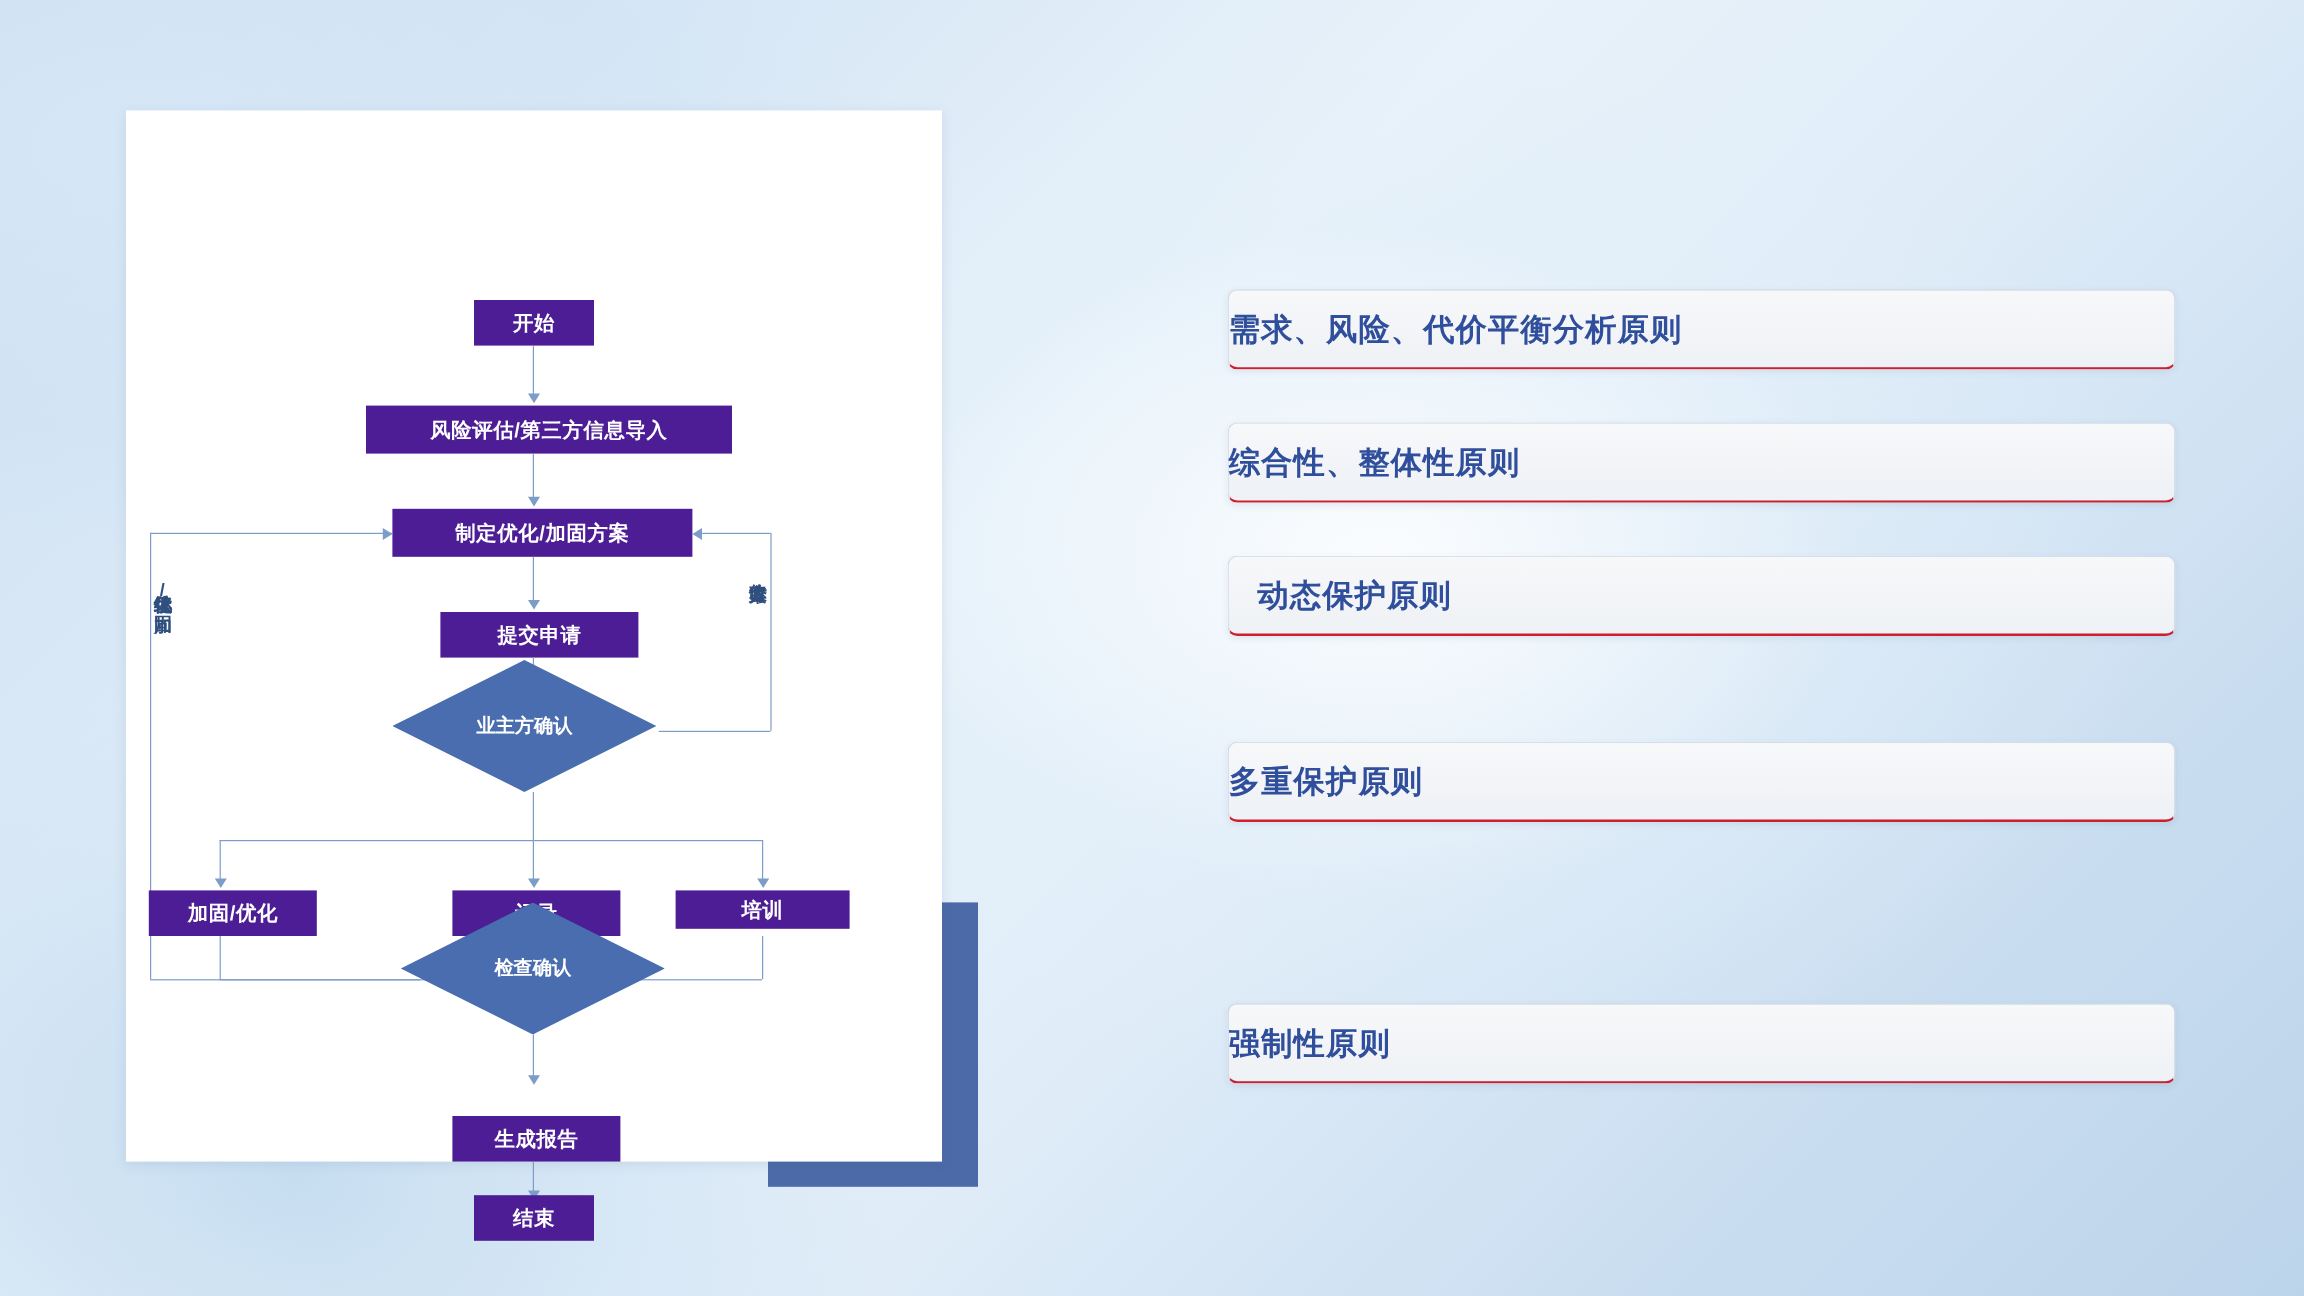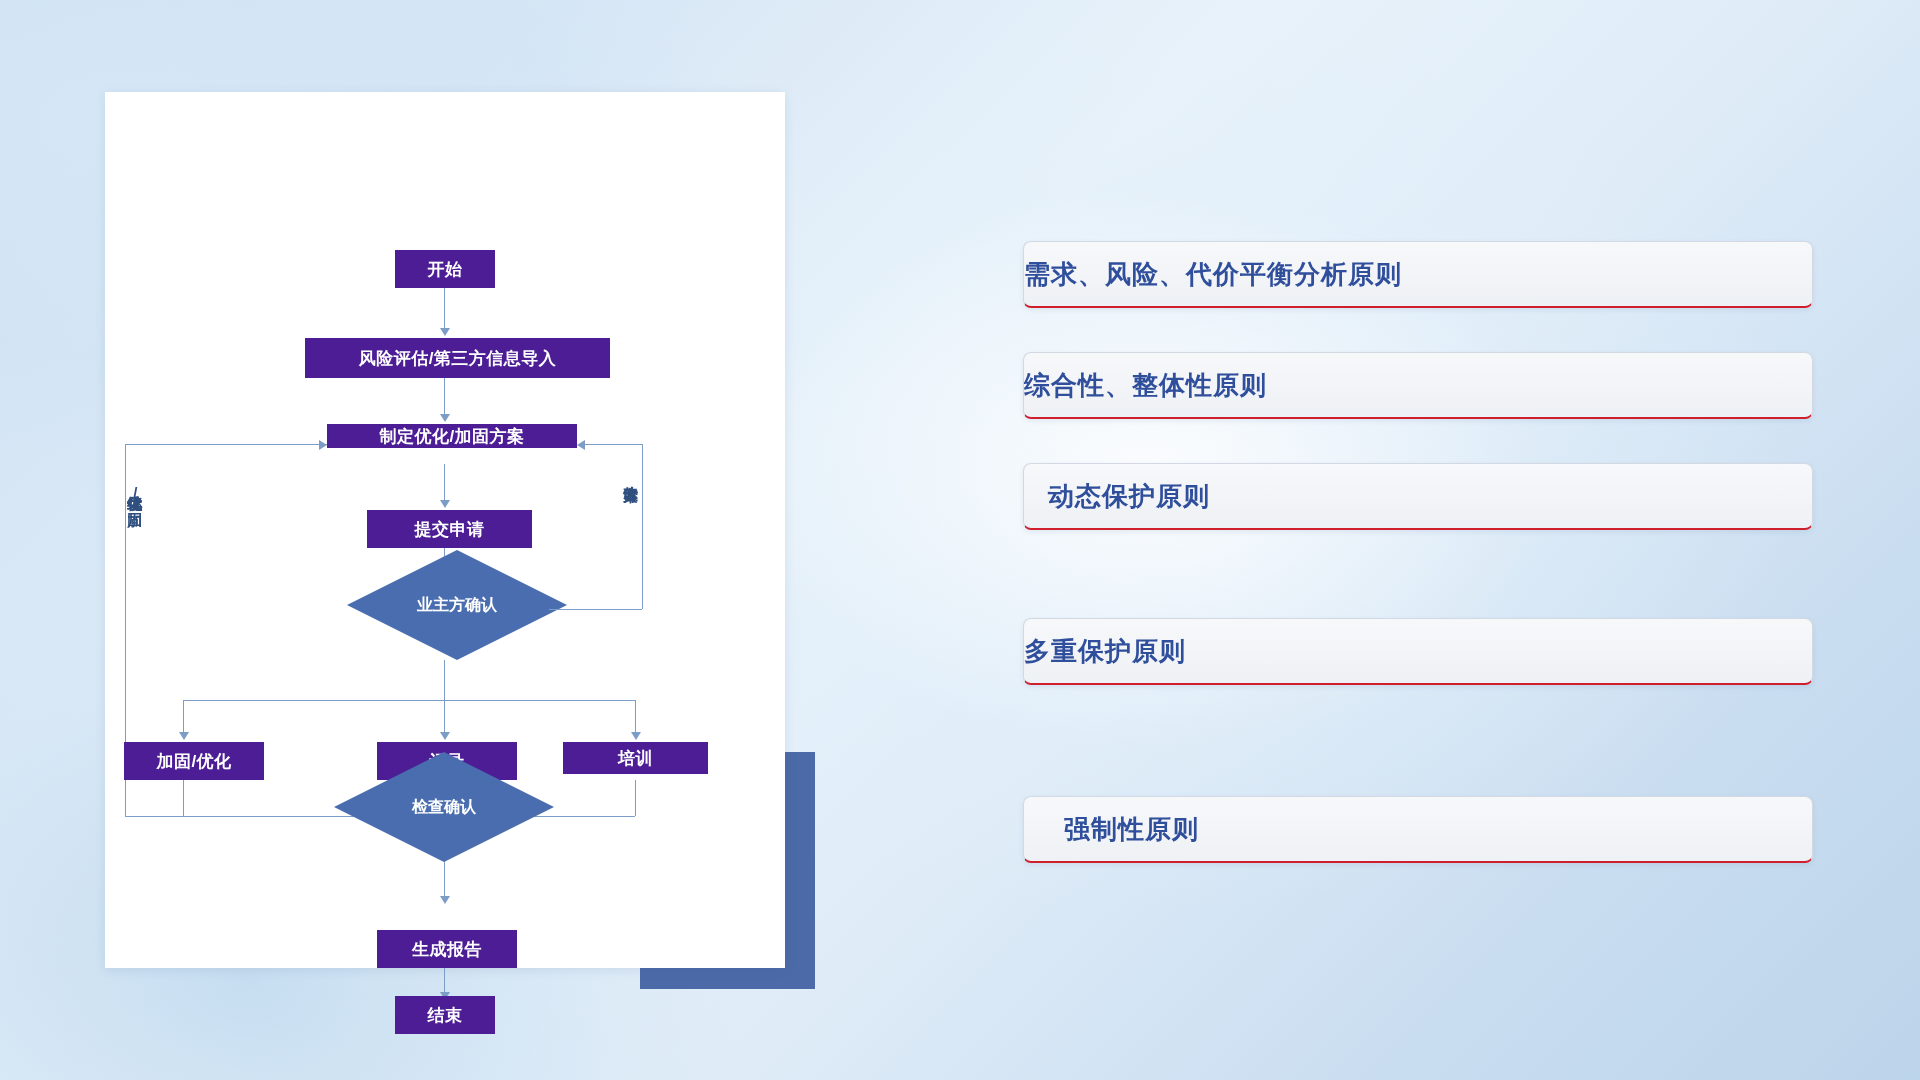--- a/index.html
+++ b/index.html
@@ -156,29 +156,29 @@
   <div class="flow-card">
 
     <div class="node" style="left:290px; top:158px; width:100px; height:38px;">开始</div>
     <div class="vline" style="left:339px; top:196px; height:44px;"></div>
     <div class="arrow-down" style="left:335px; top:236px;"></div>
 
     <div class="node" style="left:200px; top:246px; width:305px; height:40px;">风险评估/第三方信息导入</div>
     <div class="vline" style="left:339px; top:286px; height:40px;"></div>
     <div class="arrow-down" style="left:335px; top:322px;"></div>
 
-    <div class="node" style="left:222px; top:332px; width:250px; height:24px;">制定优化/加固方案</div>
+    <div class="node" style="left:222px; top:332px; width:250px; height:40px;">制定优化/加固方案</div>
     <div class="vline" style="left:339px; top:372px; height:40px;"></div>
     <div class="arrow-down" style="left:335px; top:408px;"></div>
 
     <div class="node" style="left:262px; top:418px; width:165px; height:38px;">提交申请</div>
     <div class="vline" style="left:339px; top:456px; height:56px;"></div>
     <div class="arrow-down" style="left:335px; top:508px;"></div>
 
-    <div class="diamond-wrap" style="left:242px; top:458px; width:220px; height:110px;">
+    <div class="diamond-wrap" style="left:222px; top:458px; width:220px; height:110px;">
       <div class="diamond-shape"></div>
       <div class="diamond-label">业主方确认</div>
     </div>
 
     <div class="vline" style="left:20px; top:352px; height:372px;"></div>
     <div class="hline" style="left:20px; top:352px; width:202px;"></div>
     <div class="arrow-right" style="left:214px; top:348px;"></div>
     <div class="hline" style="left:20px; top:724px; width:225px;"></div>
     <div class="vlabel" style="left:22px; top:392px;">继续优化/加固</div>
 
@@ -228,17 +228,17 @@
   </div>
   <div class="principle" style="top:352px;">
     <span>综合性、整体性原则</span>
   </div>
   <div class="principle" style="top:463px;padding-left:24px;">
     <span>动态保护原则</span>
   </div>
   <div class="principle" style="top:574px;margin-top:44px;">
     <span>多重保护原则</span>
   </div>
-  <div class="principle" style="top:796px;padding-left:40px;">
+  <div class="principle" style="top:836px;">
     <span>强制性原则</span>
   </div>
 
 </div>
 
 </body></html>

